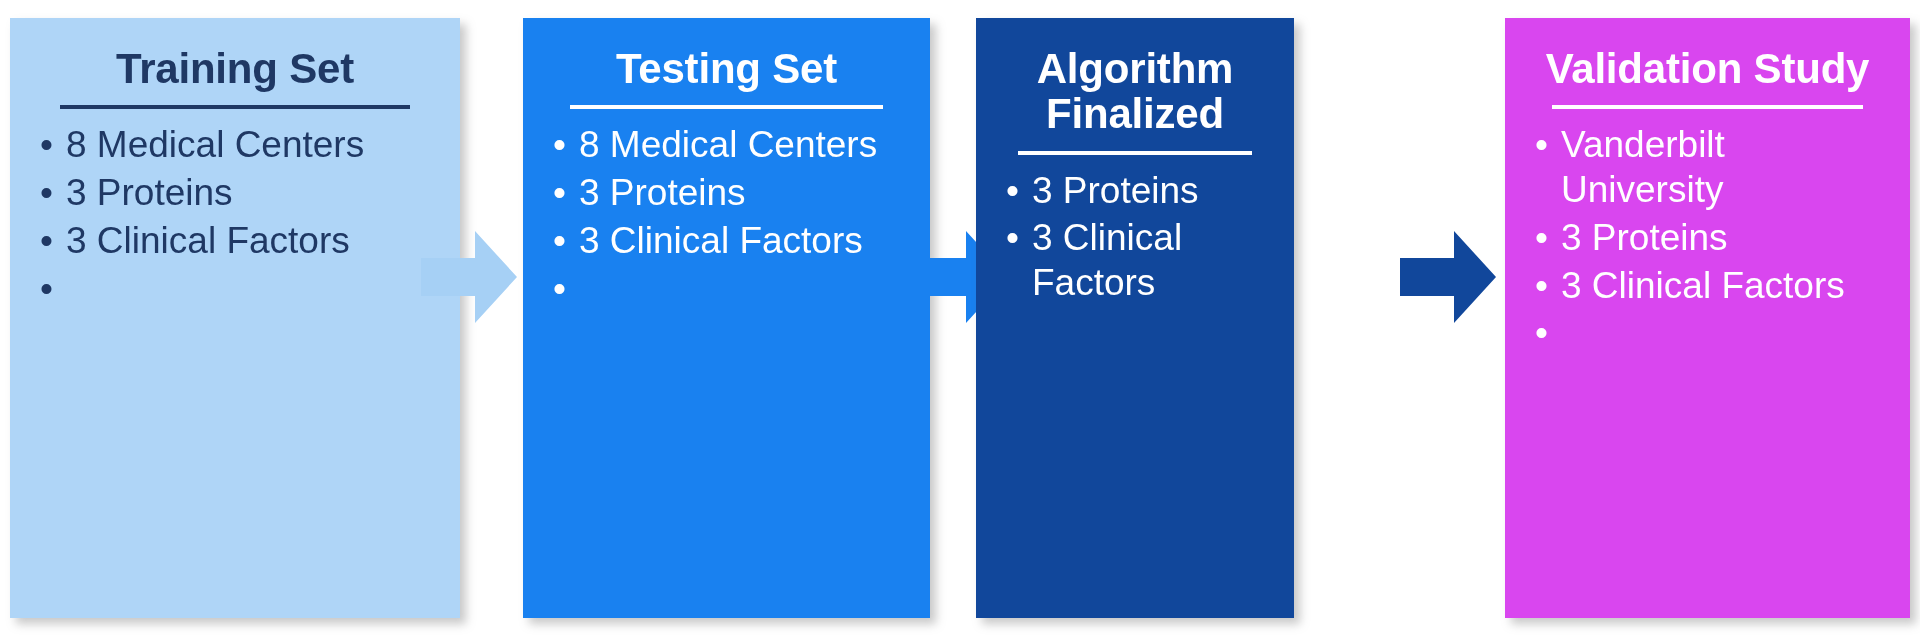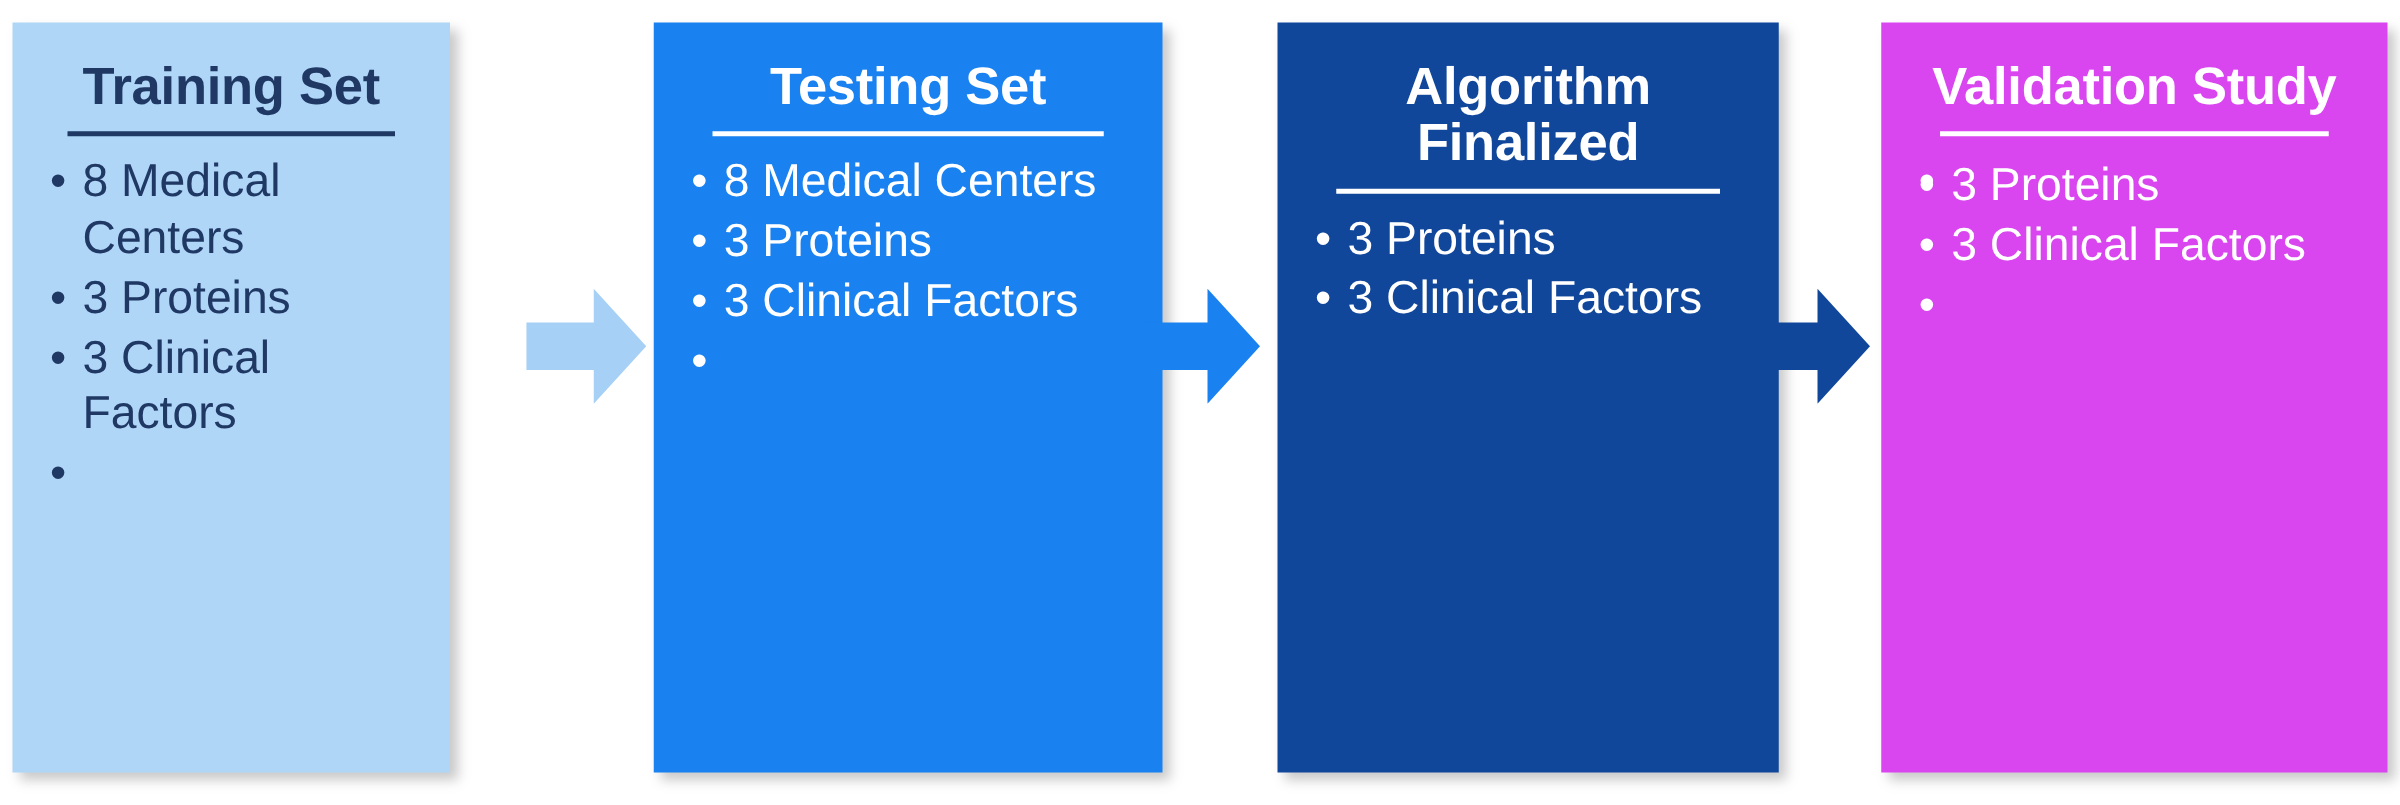--- a/index.html
+++ b/index.html
@@ -66,27 +66,27 @@
     margin-bottom: 3px;
   }
 
   .stage-list li .bullet {
     position: absolute;
     left: 4px;
     top: 0;
   }
 
   
-  #box-0 { left: 10px;   width: 350px; background: #AFD5F7; color: #1F3864; }
+  #box-0 { left: 10px;   width: 450px; background: #AFD5F7; color: #1F3864; }
   #box-0 .stage-divider { background: #1F3864; }
 
   #box-1 { left: 523px;  width: 407px; background: #1981F0; color: #FFFFFF; }
   #box-1 .stage-divider { background: #FFFFFF; }
 
-  #box-2 { left: 1022px; width: 401px; background: #11479B; color: #FFFFFF; }
+  #box-2 { left: 976px; width: 318px; background: #11479B; color: #FFFFFF; }
   #box-2 .stage-divider { background: #FFFFFF; }
 
   #box-3 { left: 1505px; width: 405px; background: #d946ef; color: #FFFFFF; }
   #box-3 .stage-divider { background: #FFFFFF; }
 
   
   .flow-arrow {
     position: absolute;
     top: 231px;
     height: 92px;
@@ -149,20 +149,20 @@
   <div class="flow-arrow" id="arrow-2">
     <svg viewBox="0 0 96 92" preserveAspectRatio="none" aria-hidden="true">
       <polygon points="0,27 54,27 54,0 96,46 54,92 54,65 0,65" fill="#11479B"></polygon>
     </svg>
   </div>
 
   <div class="stage-box" id="box-3">
     <div class="stage-title">Validation Study</div>
     <hr class="stage-divider">
     <ul class="stage-list">
-      <li><span class="bullet">•</span></li>
+      <li><span class="bullet">•</span><span>Vanderbilt University</span></li>
       <li><span class="bullet">•</span><span>3 Proteins</span></li>
       <li><span class="bullet">•</span><span>3 Clinical Factors</span></li>
       <li><span class="bullet">•</span></li>
     </ul>
   </div>
 
 </div>
 
 </body></html>

